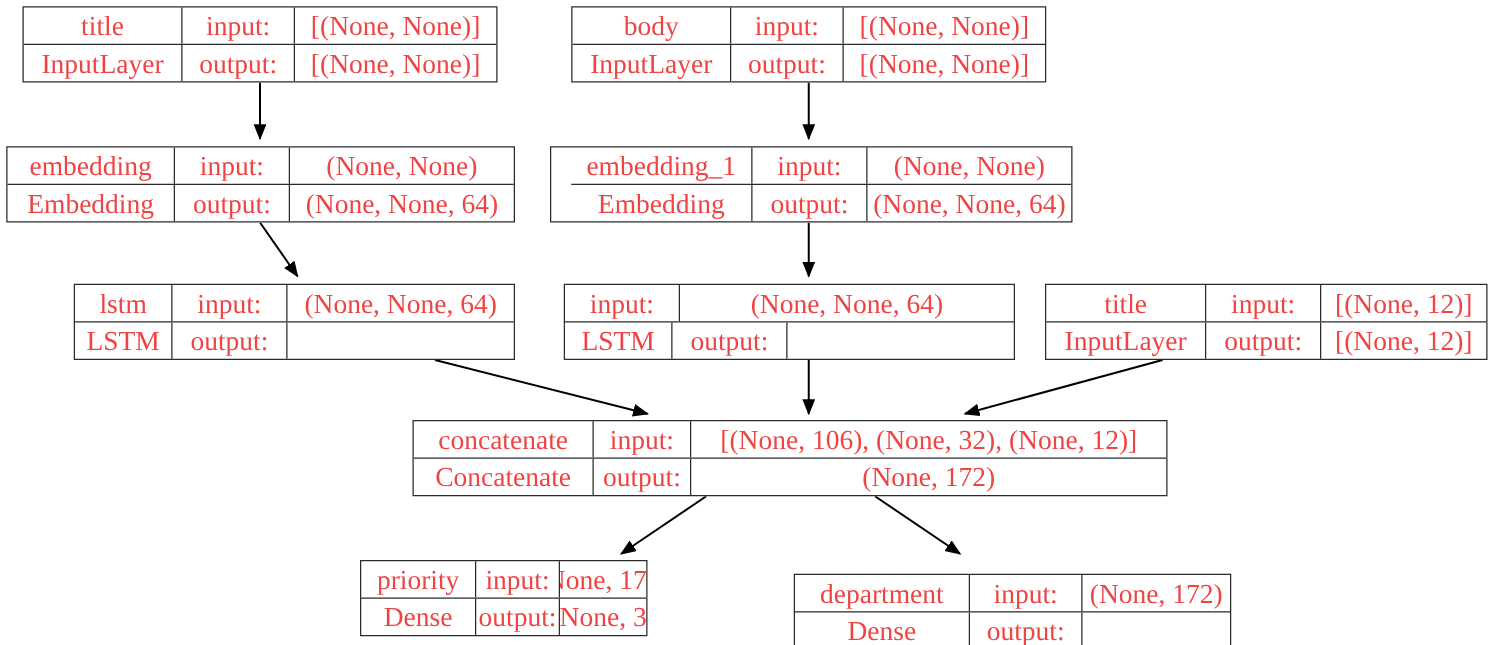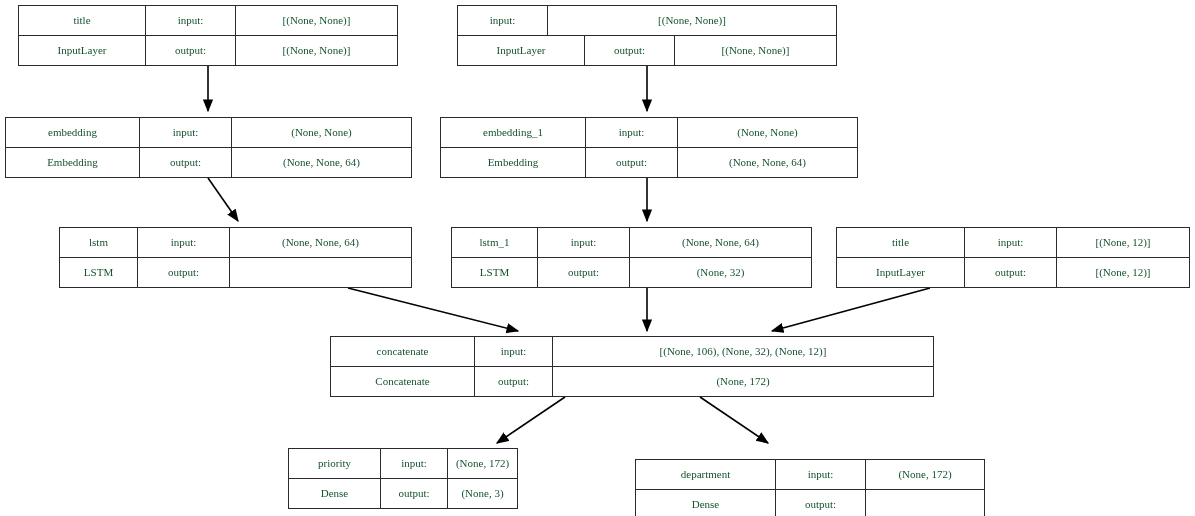--- a/index.html
+++ b/index.html
@@ -38,22 +38,22 @@
     min-height: 0;
   }
   .node .row.top {
     border-bottom: 1.4px solid #2b2b2b;
   }
   .cell {
     box-sizing: border-box;
     display: flex;
     align-items: center;
     justify-content: center;
-    font-size: 11px;
-    color: #14532d;
+    font-size: 22px;
+    color: #ef4444;
     line-height: 1;
     white-space: nowrap;
     overflow: hidden;
     padding: 0 4px;
   }
   .cell.c-name { border-right: 1.4px solid #2b2b2b; }
   .cell.c-io   { border-right: 1.4px solid #2b2b2b; }
   .cell.c-shape { flex: 1 1 auto; }
 </style>
 </head>
@@ -86,20 +86,21 @@
           <div class="cell c-shape" style="border-color: rgb(43, 43, 43);">[(None, None)]</div>
         </div>
         <div class="row bottom">
           <div class="cell c-name" style="flex: 0 0 127px; width: 127px; border-color: rgb(43, 43, 43);">InputLayer</div>
           <div class="cell c-io" style="flex: 0 0 90px; width: 90px; border-color: rgb(43, 43, 43);">output:</div>
           <div class="cell c-shape" style="border-color: rgb(43, 43, 43);">[(None, None)]</div>
         </div>
       </div>
       <div class="node" style="left: 457px; top: 5px; width: 380px; height: 61px; border-color: rgb(43, 43, 43);">
         <div class="row top" style="border-color: rgb(43, 43, 43);">
+          <div class="cell c-name" style="flex: 0 0 127px; width: 127px; border-color: rgb(43, 43, 43);">body</div>
           <div class="cell c-io" style="flex: 0 0 90px; width: 90px; border-color: rgb(43, 43, 43);">input:</div>
           <div class="cell c-shape" style="border-color: rgb(43, 43, 43);">[(None, None)]</div>
         </div>
         <div class="row bottom">
           <div class="cell c-name" style="flex: 0 0 127px; width: 127px; border-color: rgb(43, 43, 43);">InputLayer</div>
           <div class="cell c-io" style="flex: 0 0 90px; width: 90px; border-color: rgb(43, 43, 43);">output:</div>
           <div class="cell c-shape" style="border-color: rgb(43, 43, 43);">[(None, None)]</div>
         </div>
       </div>
       <div class="node" style="left: 5px; top: 117px; width: 407px; height: 61px; border-color: rgb(43, 43, 43);">
@@ -107,21 +108,21 @@
           <div class="cell c-name" style="flex: 0 0 134px; width: 134px; border-color: rgb(43, 43, 43);">embedding</div>
           <div class="cell c-io" style="flex: 0 0 92px; width: 92px; border-color: rgb(43, 43, 43);">input:</div>
           <div class="cell c-shape" style="border-color: rgb(43, 43, 43);">(None, None)</div>
         </div>
         <div class="row bottom">
           <div class="cell c-name" style="flex: 0 0 134px; width: 134px; border-color: rgb(43, 43, 43);">Embedding</div>
           <div class="cell c-io" style="flex: 0 0 92px; width: 92px; border-color: rgb(43, 43, 43);">output:</div>
           <div class="cell c-shape" style="border-color: rgb(43, 43, 43);">(None, None, 64)</div>
         </div>
       </div>
-      <div class="node" style="left: 440px; top: 117px; width: 418px; height: 61px; border-color: rgb(43, 43, 43);">
+      <div class="node" style="left: 440px; top: 117px; width: 418px; height: 61px; border-color: rgb(43, 43, 43); padding-left: 16px;">
         <div class="row top" style="border-color: rgb(43, 43, 43);">
           <div class="cell c-name" style="flex: 0 0 145px; width: 145px; border-color: rgb(43, 43, 43);">embedding_1</div>
           <div class="cell c-io" style="flex: 0 0 92px; width: 92px; border-color: rgb(43, 43, 43);">input:</div>
           <div class="cell c-shape" style="border-color: rgb(43, 43, 43);">(None, None)</div>
         </div>
         <div class="row bottom">
           <div class="cell c-name" style="flex: 0 0 145px; width: 145px; border-color: rgb(43, 43, 43);">Embedding</div>
           <div class="cell c-io" style="flex: 0 0 92px; width: 92px; border-color: rgb(43, 43, 43);">output:</div>
           <div class="cell c-shape" style="border-color: rgb(43, 43, 43);">(None, None, 64)</div>
         </div>
@@ -132,28 +133,26 @@
           <div class="cell c-io" style="flex: 0 0 92px; width: 92px; border-color: rgb(43, 43, 43);">input:</div>
           <div class="cell c-shape" style="border-color: rgb(43, 43, 43);">(None, None, 64)</div>
         </div>
         <div class="row bottom">
           <div class="cell c-name" style="flex: 0 0 78px; width: 78px; border-color: rgb(43, 43, 43);">LSTM</div>
           <div class="cell c-io" style="flex: 0 0 92px; width: 92px; border-color: rgb(43, 43, 43);">output:</div>
         </div>
       </div>
       <div class="node" style="left: 451px; top: 227px; width: 361px; height: 61px; border-color: rgb(43, 43, 43);">
         <div class="row top" style="border-color: rgb(43, 43, 43);">
-          <div class="cell c-name" style="flex: 0 0 86px; width: 86px; border-color: rgb(43, 43, 43);">lstm_1</div>
           <div class="cell c-io" style="flex: 0 0 92px; width: 92px; border-color: rgb(43, 43, 43);">input:</div>
           <div class="cell c-shape" style="border-color: rgb(43, 43, 43);">(None, None, 64)</div>
         </div>
         <div class="row bottom">
           <div class="cell c-name" style="flex: 0 0 86px; width: 86px; border-color: rgb(43, 43, 43);">LSTM</div>
           <div class="cell c-io" style="flex: 0 0 92px; width: 92px; border-color: rgb(43, 43, 43);">output:</div>
-          <div class="cell c-shape" style="border-color: rgb(43, 43, 43);">(None, 32)</div>
         </div>
       </div>
       <div class="node" style="left: 836px; top: 227px; width: 354px; height: 61px; border-color: rgb(43, 43, 43);">
         <div class="row top" style="border-color: rgb(43, 43, 43);">
           <div class="cell c-name" style="flex: 0 0 128px; width: 128px; border-color: rgb(43, 43, 43);">title</div>
           <div class="cell c-io" style="flex: 0 0 92px; width: 92px; border-color: rgb(43, 43, 43);">input:</div>
           <div class="cell c-shape" style="border-color: rgb(43, 43, 43);">[(None, 12)]</div>
         </div>
         <div class="row bottom">
           <div class="cell c-name" style="flex: 0 0 128px; width: 128px; border-color: rgb(43, 43, 43);">InputLayer</div>

